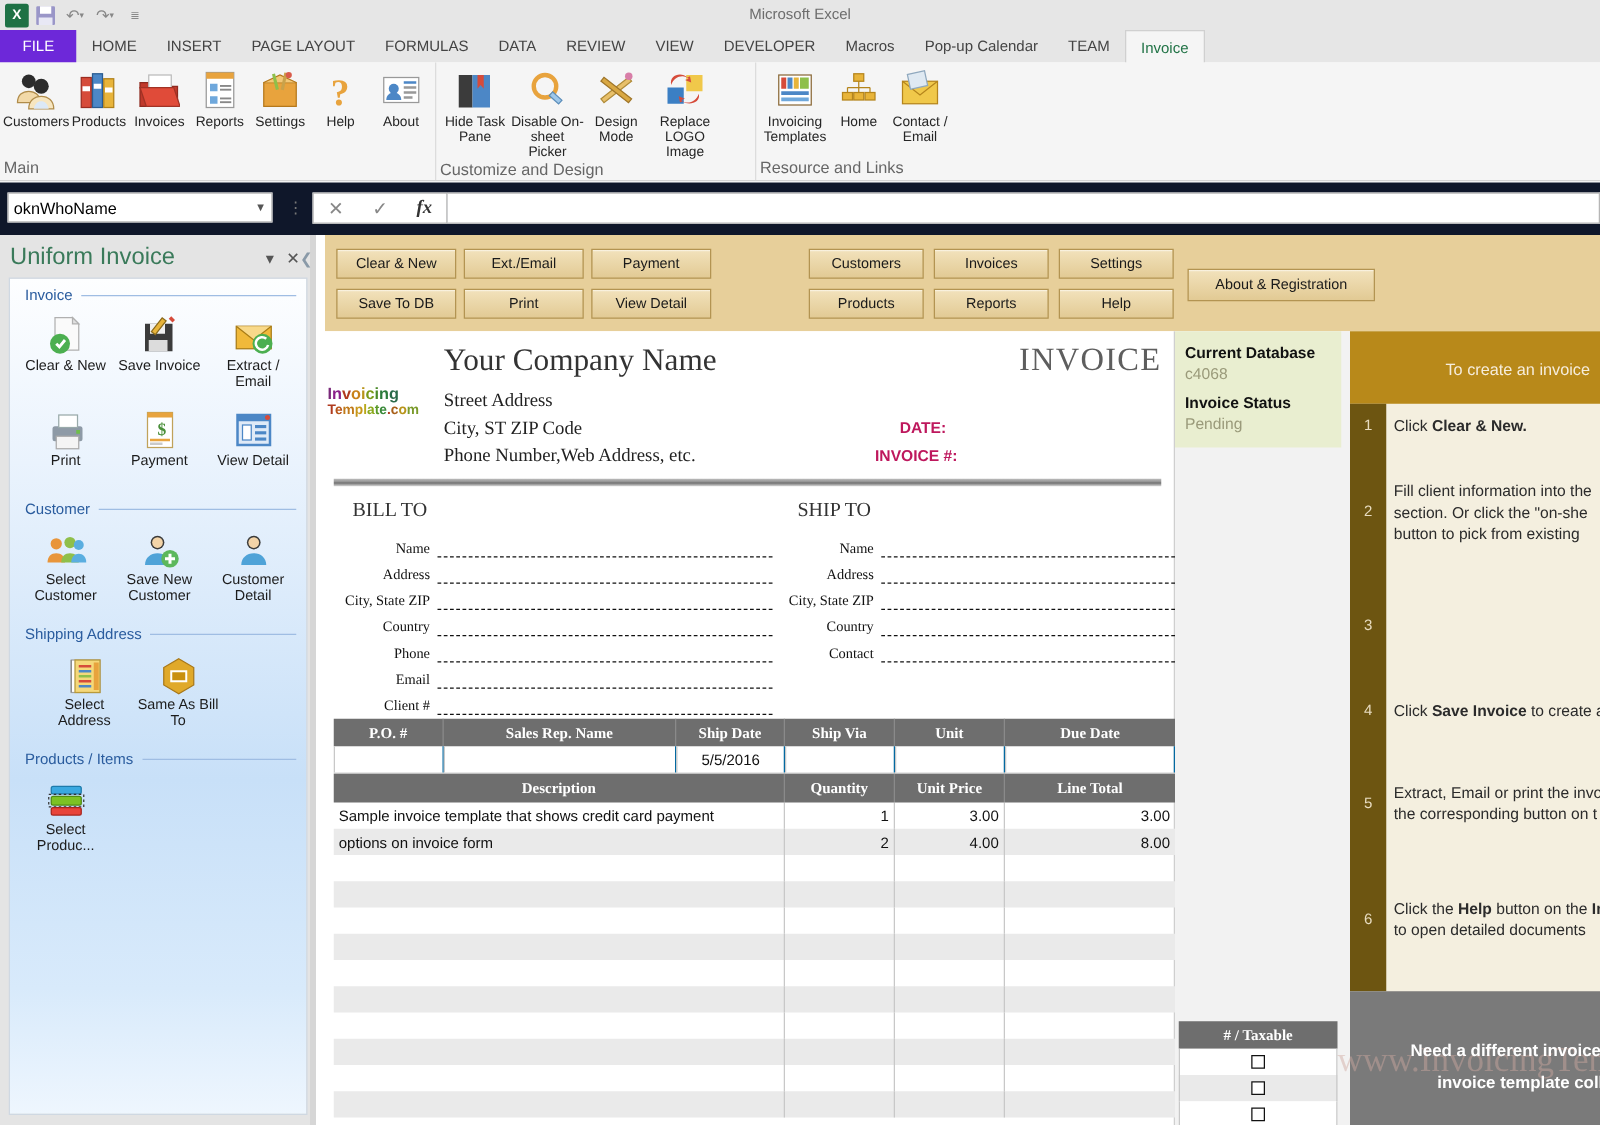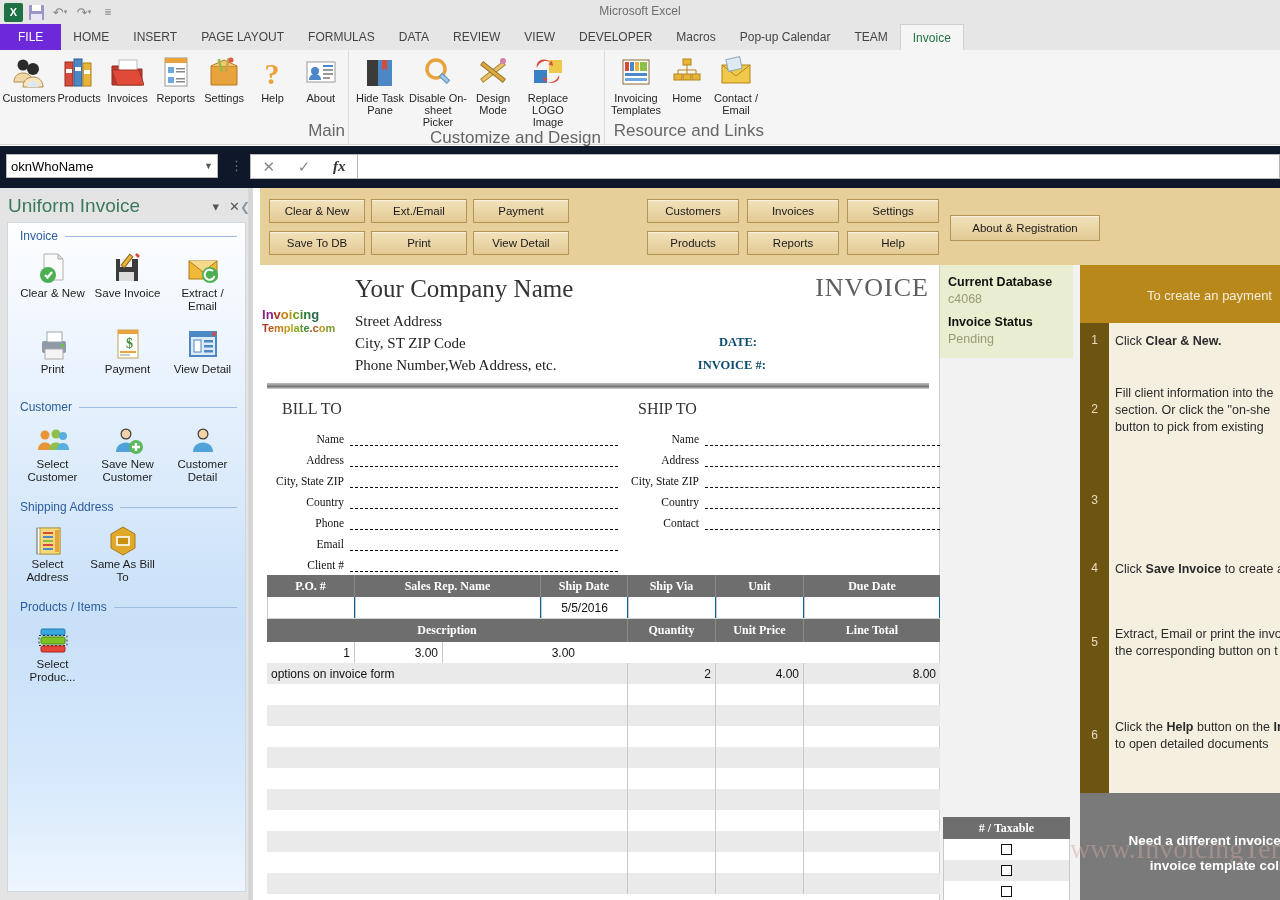--- a/index.html
+++ b/index.html
@@ -50,21 +50,21 @@
 
   
   .ribbon {
     position: absolute; top: 50px; left: 0; width: 1280px; height: 95px;
     background: #f5f5f5; border-bottom: 1px solid #d4d4d4;
     display: flex; align-items: stretch;
   }
   .rgroup { display: flex; flex-direction: column; position: relative; padding: 0 3px; }
   .rgroup + .rgroup { border-left: 1px solid #dcdcdc; }
   .rgroup-items { display: flex; align-items: flex-start; padding-top: 3px; flex: 1; }
-  .rgroup-label { text-align: right; font-size: 17px; color: #666; padding-bottom: 3px; }
+  .rgroup-label { text-align: left; font-size: 13px; color: #666; padding-bottom: 3px; }
   .ritem {
     width: 52px; display: flex; flex-direction: column; align-items: center;
     font-size: 11px; color: #262626; text-align: center; line-height: 12px; padding-top: 2px;
   }
   .ritem .glyph { height: 34px; display: flex; align-items: center; justify-content: center; margin-bottom: 3px; }
   .ritem .cap { word-wrap: break-word; }
 
   
   .fbar {
     position: absolute; top: 146px; left: 0; width: 1280px; height: 42px;
@@ -140,22 +140,22 @@
     position: absolute; right: 10px; top: 8px; font-family: "Liberation Serif", serif;
     font-size: 26px; color: #5e5e5e; letter-spacing: 1px;
   }
   .logo { position: absolute; left: 2px; top: 43px; width: 92px; }
   .logo .l1 { font-family: "Liberation Sans", sans-serif; font-weight: bold; font-size: 13px; line-height: 14px; }
   .logo .l2 { font-family: "Liberation Sans", sans-serif; font-weight: bold; font-size: 11px; line-height: 13px; }
   .co-line {
     position: absolute; left: 95px; font-family: "Liberation Serif", serif; font-size: 15px; color: #222;
   }
   .inv-lbl {
-    position: absolute; font-family: Liberation Serif, serif; font-weight: bold;
-    font-size: 12.5px; color: #0c4a6e; text-align: right;
+    position: absolute; font-family: Liberation Sans, sans-serif; font-weight: bold;
+    font-size: 12.5px; color: #be185d; text-align: right;
   }
   .hr-band { position: absolute; left: 7px; right: 10px; top: 118px; height: 6px;
     background: linear-gradient(to bottom,#bdbdbd 0,#8e8e8e 45%,#6e6e6e 55%,#d8d8d8 100%); }
 
   
   .addr { position: relative; height: 185px; }
   .addr-h { position: absolute; font-family: "Liberation Serif", serif; font-size: 16px; color: #333; }
   .addr-row { position: absolute; height: 20px; display: flex; align-items: flex-end; }
   .addr-row .k {
     font-family: "Liberation Serif", serif; font-size: 11.5px; color: #111;
@@ -578,21 +578,21 @@
             <div>Customer Detail</div>
           </div>
         </div>
       </div>
 
       <div class="tp-section" style="padding-top:14px">
         <div class="tp-sec-head">
           <span class="tp-sec-title">Shipping Address</span>
           <span class="tp-sec-rule"></span>
         </div>
-        <div class="tp-grid" style="padding-left:2px">
+        <div class="tp-grid" style="padding-left:22px">
           <div class="tp-item">
             <div class="tpico">
               <svg width="34" height="30" viewBox="0 0 34 30">
                   <rect x="6" y="2" width="23" height="26" fill="#fff" stroke="#a0a0a0"></rect>
                   <rect x="9" y="2" width="20" height="26" fill="#f5d87a" stroke="#b89a3a"></rect>
                   <rect x="12" y="6" width="10" height="2" fill="#d64b3a"></rect>
                   <rect x="12" y="10" width="10" height="2" fill="#4c87c6"></rect>
                   <rect x="12" y="14" width="10" height="2" fill="#8fbf4a"></rect>
                   <rect x="12" y="18" width="10" height="2" fill="#d64b3a"></rect>
                   <rect x="12" y="22" width="10" height="2" fill="#4c87c6"></rect>
@@ -753,20 +753,21 @@
 
       <div class="tbl" style="top:354px;width:673px">
         <div class="thead-row" style="height:23px">
           <div class="c" style="width:361px">Description</div>
           <div class="c" style="width:88px">Quantity</div>
           <div class="c" style="width:88px">Unit Price</div>
           <div class="c" style="width:136px;border-right:none">Line Total</div>
         </div>
 
         <div class="items-row">
+          <div class="c" style="width:361px">Sample invoice template that shows credit card payment</div>
           <div class="c num" style="width:88px">1</div>
           <div class="c num" style="width:88px">3.00</div>
           <div class="c num" style="width:136px;border-right:none">3.00</div>
         </div>
         <div class="items-row alt">
           <div class="c" style="width:361px">options on invoice form</div>
           <div class="c num" style="width:88px">2</div>
           <div class="c num" style="width:88px">4.00</div>
           <div class="c num" style="width:136px;border-right:none">8.00</div>
         </div>
@@ -850,21 +851,21 @@
           </div>
         <div class="tax-row">
             <span class="cbx"></span>
           </div>
 
       </div>
     </div>
 
     <div class="rightpanel">
       <div class="rp-gold">
-        <div class="t">To create an payment</div>
+        <div class="t">To create an invoice</div>
       </div>
       <div class="rp-strip"></div>
       <div class="rp-steps">
 
         <div class="rp-step" style="top:10px">
           <div class="rp-num">1</div>
           <div class="rp-txt"><span>Click </span><b>Clear &amp; New.</b></div>
         </div>
 
         <div class="rp-step" style="top:62px">

